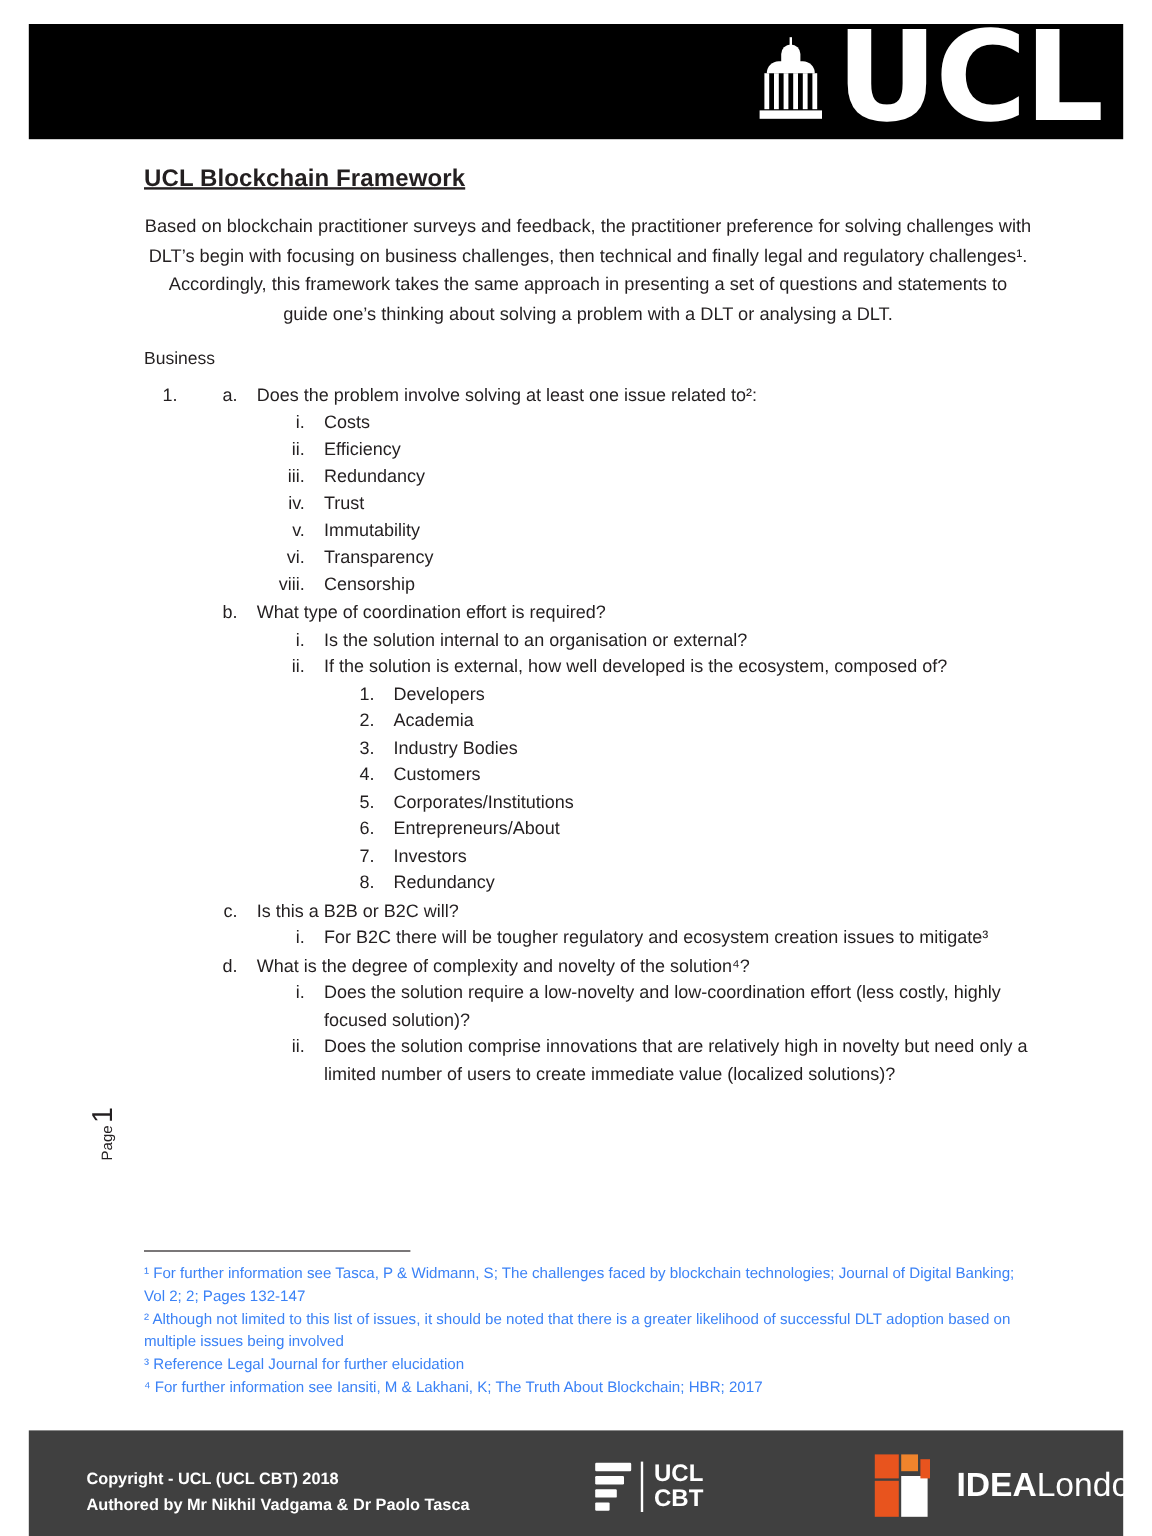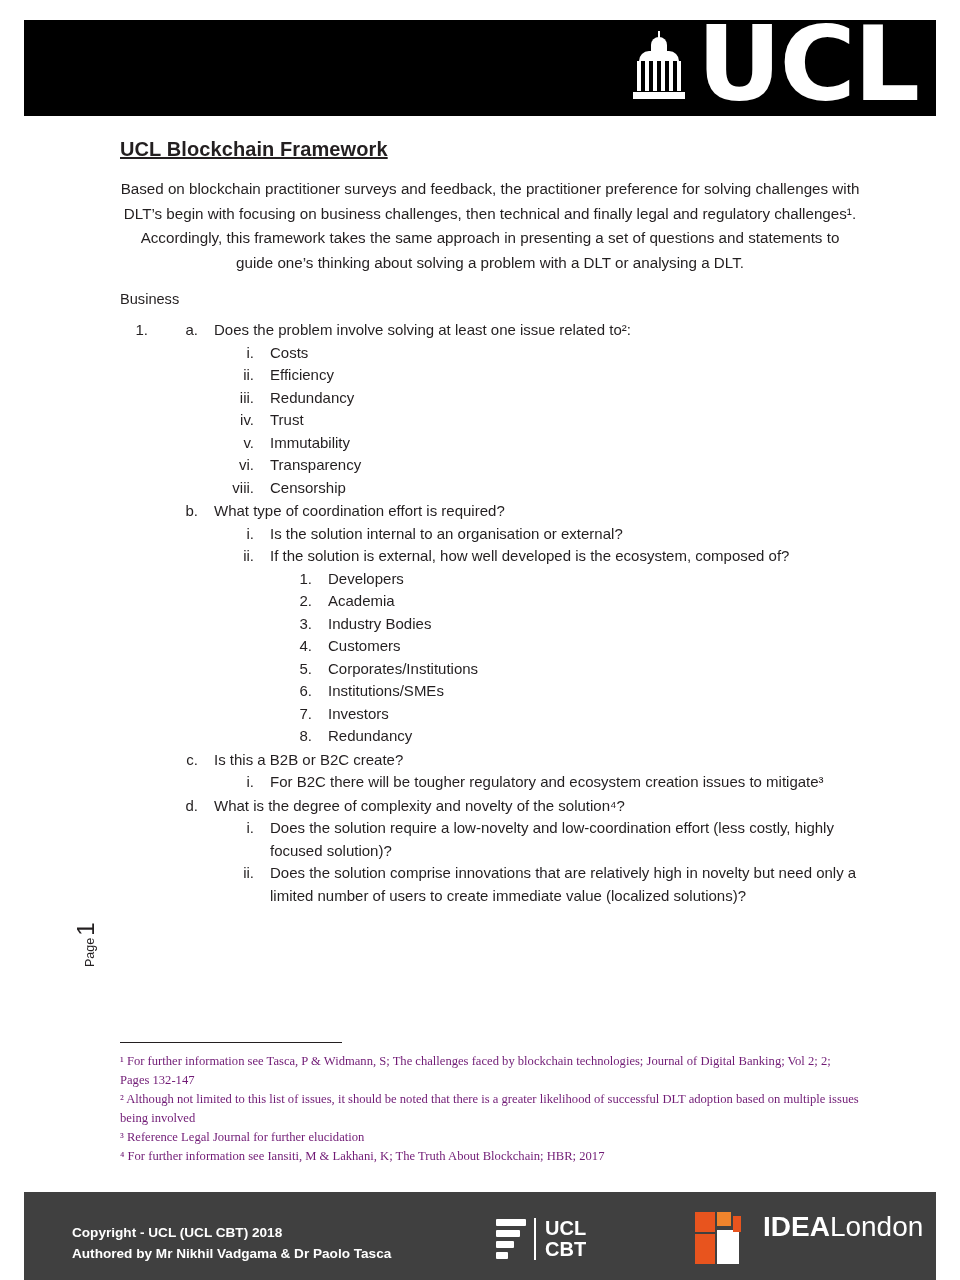--- a/index.html
+++ b/index.html
@@ -252,22 +252,21 @@
   .fn-rule {
     width: 222px;
     height: 1px;
     background: #231f20;
     margin-bottom: 9px;
   }
   .footnotes p {
     margin: 0;
     font-size: 12.6px;
     line-height: 19px;
-    color: #701a75;
-    font-family: Liberation Serif, serif;
+    color: #3b82f6;
   }
 
   
   .footer-band {
     position: absolute;
     left: 24px;
     top: 1180px;
     width: 912px;
     height: 92px;
     background: #404040;
@@ -315,24 +314,24 @@
     margin-right: 9px;
   }
   .cbt-text {
     font-size: 20px;
     font-weight: bold;
     line-height: 21px;
     color: #ffffff;
   }
   .footer-idea {
     position: absolute;
-    left: 630px;
+    left: 664px;
     top: 20px;
     display: flex;
-    align-items: flex-start;
+    align-items: center;
     height: 52px;
     padding-left: 41px;
   }
   .idea-mark {
     position: relative;
     width: 58px;
     height: 52px;
     margin-right: 10px;
   }
   .idea-mark .blk {
@@ -419,31 +418,31 @@
               <li>
                 <span class="mk">ii.</span>
                 <span class="wrap-text">If the solution is external, how well developed is the ecosystem, composed of?</span>
 
                 <ol class="lvl4">
                   <li><span class="mk">1.</span><span>Developers</span></li>
                   <li><span class="mk">2.</span><span>Academia</span></li>
                   <li><span class="mk">3.</span><span>Industry Bodies</span></li>
                   <li><span class="mk">4.</span><span>Customers</span></li>
                   <li><span class="mk">5.</span><span>Corporates/Institutions</span></li>
-                  <li><span class="mk">6.</span><span>Institutions/SMEs</span></li>
+                  <li><span class="mk">6.</span><span>Entrepreneurs/About</span></li>
                   <li><span class="mk">7.</span><span>Investors</span></li>
                   <li><span class="mk">8.</span><span>Redundancy</span></li>
                 </ol>
               </li>
             </ol>
           </li>
 
           <li>
             <span class="mk">c.</span>
-            <span class="wrap-text">Is this a B2B or B2C create?</span>
+            <span class="wrap-text">Is this a B2B or B2C will?</span>
 
             <ol class="lvl3">
               <li>
                 <span class="mk">i.</span>
                 <span class="wrap-text">For B2C there will be tougher regulatory and ecosystem creation issues to mitigate³</span>
               </li>
             </ol>
           </li>
 
           <li>

